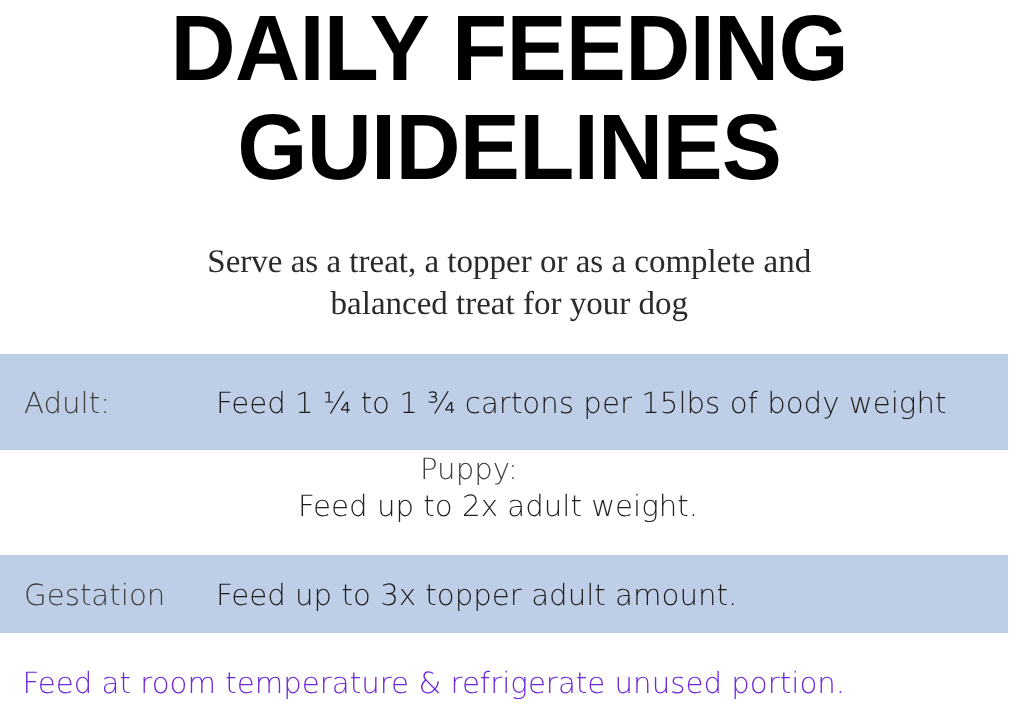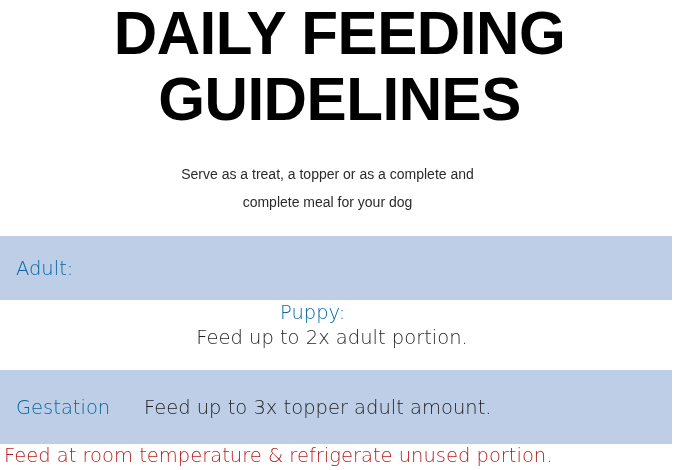--- a/index.html
+++ b/index.html
@@ -39,26 +39,26 @@
     letter-spacing: -0.5px;
     color: #000000;
     transform: scaleX(0.97);
     white-space: nowrap;
   }
 
   
   .subtitle {
     position: absolute;
     top: 160px;
-    left: 28px;
+    left: 40px;
     width: 599px;
     text-align: center;
-    font-family: Liberation Sans, sans-serif;
+    font-family: Liberation Serif, serif;
     font-weight: 300;
-    font-size: 14px;
+    font-size: 22px;
     line-height: 28px;
     color: #2b2b2b;
   }
   .subtitle .sub-line { display: block; white-space: nowrap; }
 
   
   .table {
     position: absolute;
     top: 236px;
     left: 0;
@@ -74,92 +74,93 @@
     background: #bdcee6;
     width: 672px;
   }
   .row.plain {
     background: transparent;
     width: 672px;
     flex-direction: column;
   }
   .row-adult    { height: 64px; }
   .row-puppy    { height: 70px; }
-  .row-gest     { height: 74px; align-items: center; }
+  .row-gest     { height: 52px; align-items: center; }
 
   .cell-label {
     flex: 0 0 auto;
     width: 144px;
     padding-left: 16px;
     box-sizing: border-box;
     font-family: "DejaVu Sans", sans-serif;
     font-weight: 300;
     font-size: 19.5px;
     line-height: 25px;
-    color: #0369a1;
+    color: #404040;
   }
   .cell-label .lbl-line { display: block; white-space: nowrap; }
 
   .cell-value {
     flex: 1 1 auto;
     padding-right: 8px;
     box-sizing: border-box;
     font-family: "DejaVu Sans", sans-serif;
     font-weight: 300;
     font-size: 19.5px;
     line-height: 25px;
     color: #1f1f1f;
   }
   .cell-value .val-line { display: block; }
 
   
   .footer-note {
     position: absolute;
     top: 444px;
-    left: 4px;
+    left: 15px;
     width: 660px;
     font-family: "DejaVu Sans", sans-serif;
     font-weight: 300;
     font-size: 19.5px;
     line-height: 24px;
-    color: #b91c1c;
+    color: #6d28d9;
     white-space: nowrap;
   }
 </style>
 </head>
 <body>
 
 <div class="page">
 
   <div class="title-block">
     <div class="title-line">DAILY FEEDING</div>
     <div class="title-line">GUIDELINES</div>
   </div>
 
   <div class="subtitle">
     <span class="sub-line">Serve as a treat, a topper or as a complete and</span>
-    <span class="sub-line">complete meal for your dog</span>
+    <span class="sub-line">balanced treat for your dog</span>
   </div>
 
   <div class="table">
 
     <div class="row shaded row-adult">
       <div class="cell-label">
         <span class="lbl-line">Adult:</span>
       </div>
       <div class="cell-value">
+        <span class="val-line">Feed 1 ¼ to 1 ¾ cartons per 15lbs of body weight</span>
       </div>
     </div>
 
     <div class="row plain row-puppy">
       <div class="cell-label">
         <span class="lbl-line">Puppy:</span>
       </div>
       <div class="cell-value">
-        <span class="val-line">Feed up to 2x adult portion.</span>
+        <span class="val-line">Feed up to 2x adult weight.</span>
       </div>
     </div>
 
     <div class="row shaded row-gest">
       <div class="cell-label">
         <span class="lbl-line">Gestation</span>
       </div>
       <div class="cell-value">
         <span class="val-line">Feed up to 3x topper adult amount.</span>
       </div>

